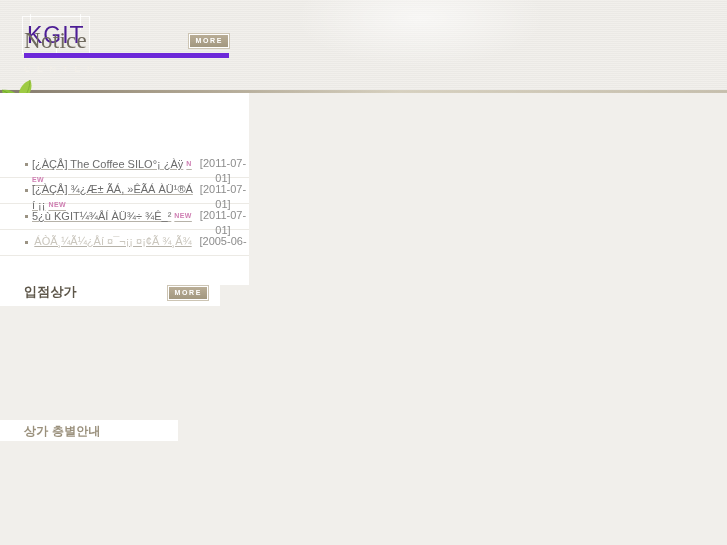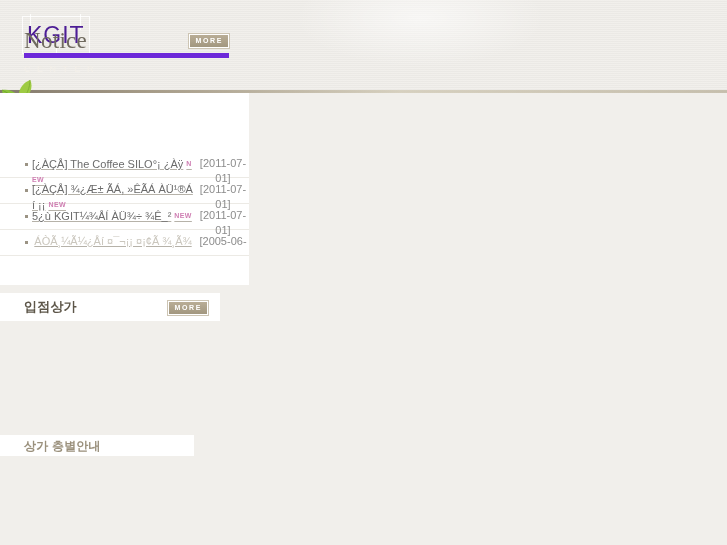--- a/index.html
+++ b/index.html
@@ -118,30 +118,30 @@
   }
   .nrow.cut .ntext{ color:#cac6bd;text-align:center; }
   .clip-list{
     position:absolute; left:0; top:152px; width:256px; height:105px;
     overflow:hidden;
   }
 
   
   .bar{
     position:absolute; background:#ffffff;
-    display:flex; align-items:center;margin-top:15px;
+    display:flex; align-items:center;
   }
   .bar .lbl{
     position:absolute; left:24px;
     font-size:13px; font-weight:700; color:#5d5649;
     letter-spacing:.2px;
   }
   .tenant{ left:0px; top:278px; width:220px; height:28px; }
   .tenant .more-btn{ position:absolute; right:12px; top:8px; }
-  .floor{ left:0px; top:420px; width:194px; height:21px; }
+  .floor{ left:0px; top:420px; width:178px; height:21px; }
   .floor .lbl{ color:#9a907c; font-weight:700; font-size:12px; top:3px; }
 
   
   .status{
     position:absolute; right:6px; bottom:3px;
     font-size:10px; color:#8d8d8d; letter-spacing:.2px;
   }
   .status .num{ color:#e07c1a; font-weight:700; }
   .status .sep{ color:#a8a8a8; }
 </style>

